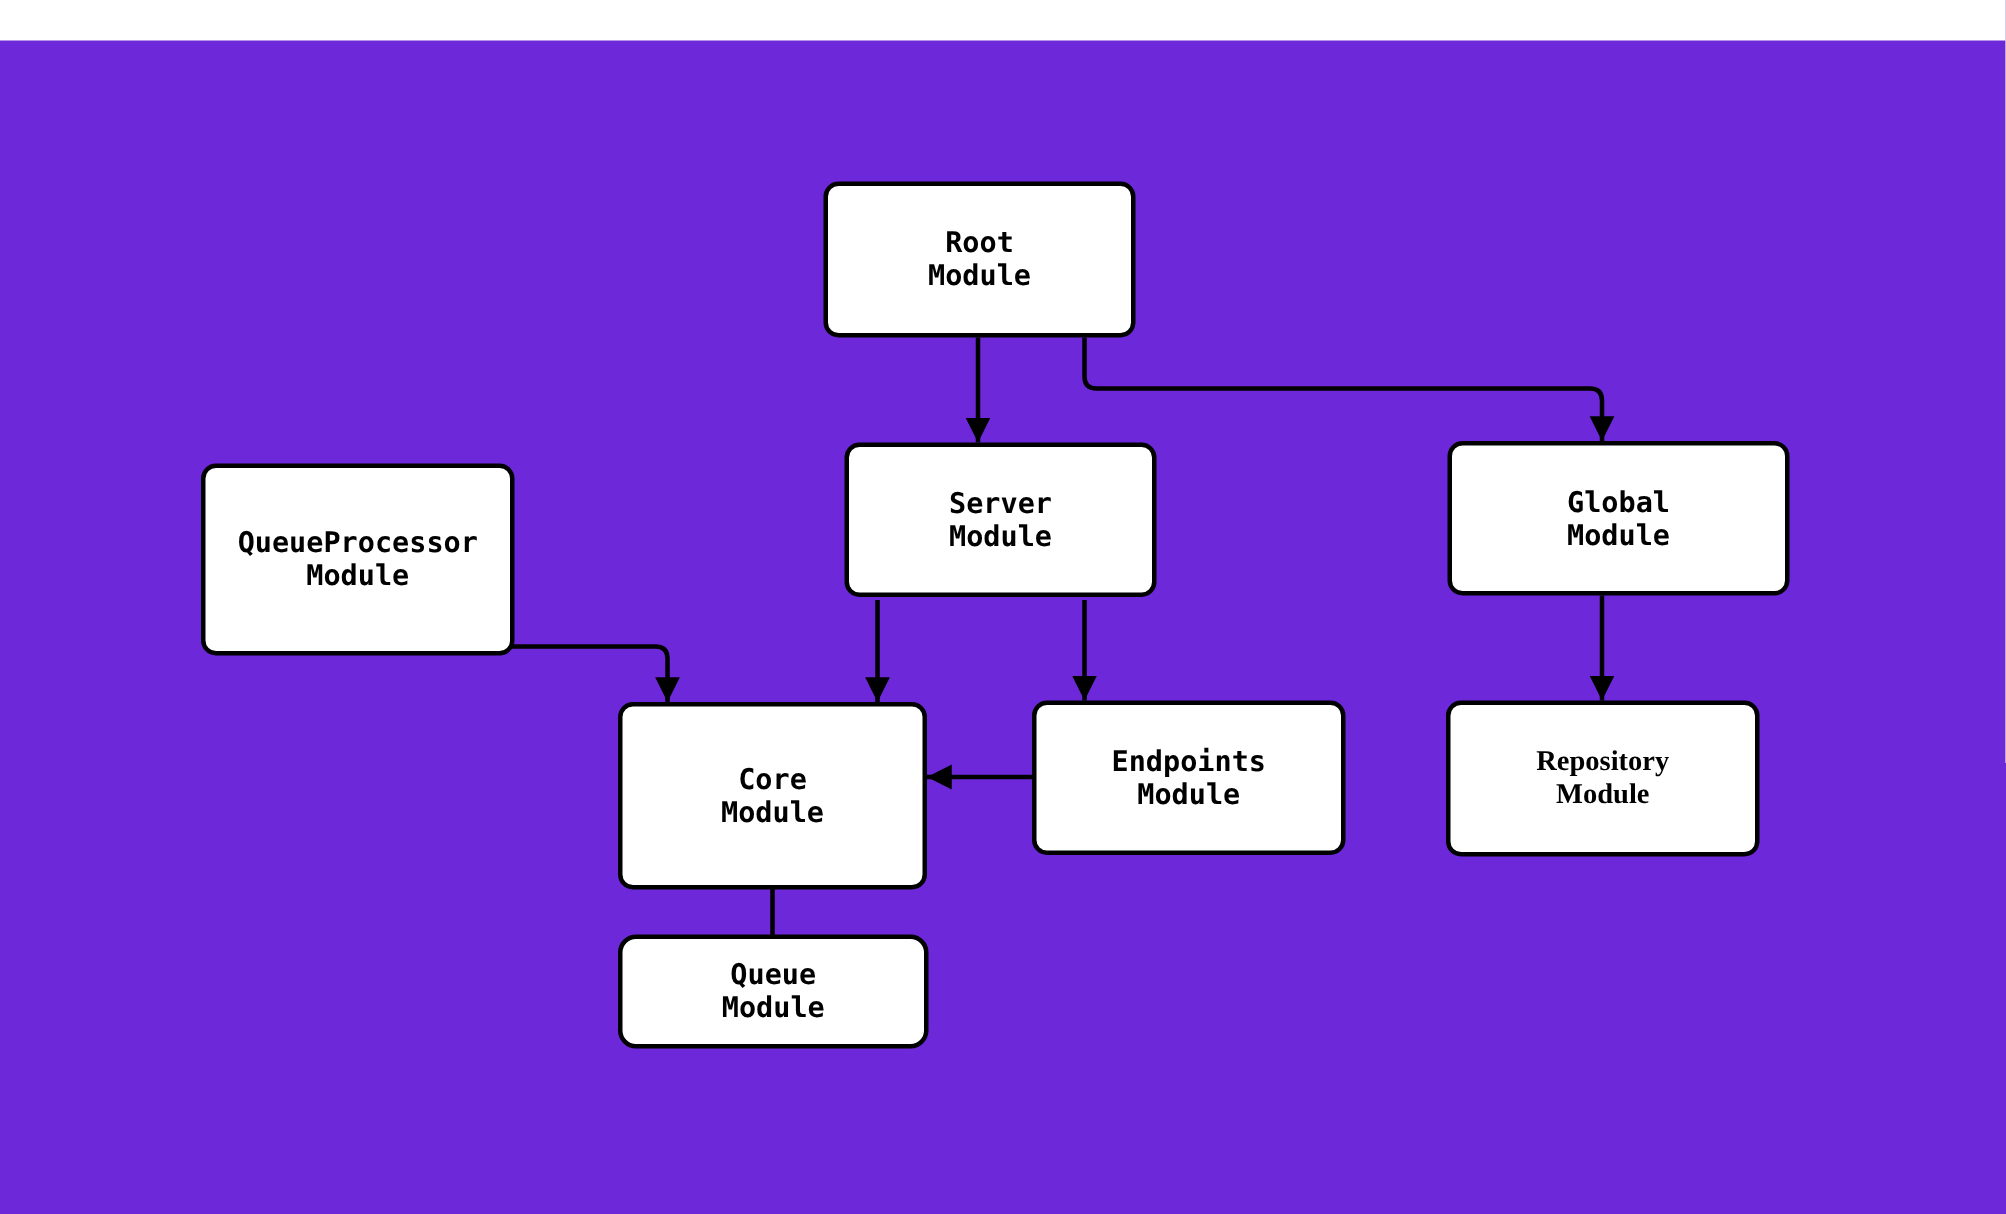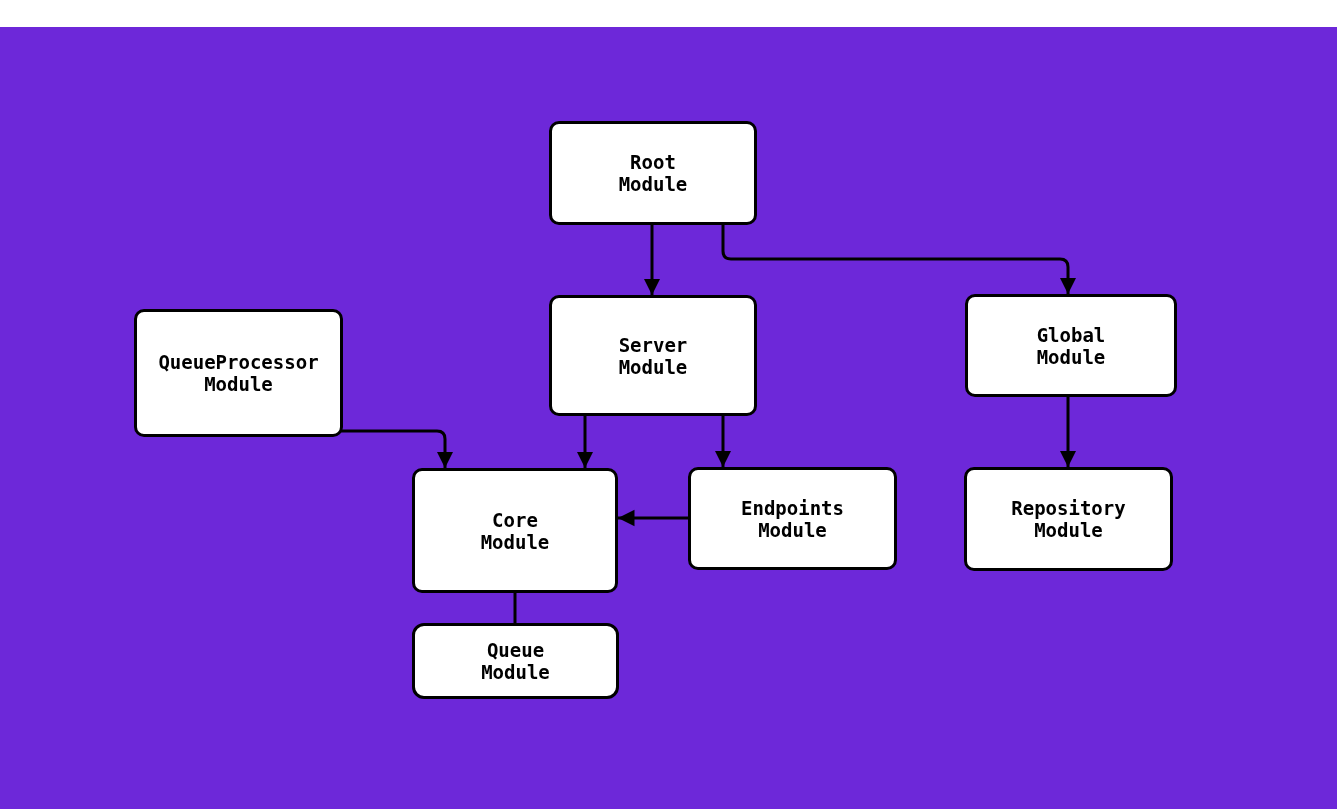--- a/index.html
+++ b/index.html
@@ -67,37 +67,37 @@
   </svg>
 
   <div class="node" style="left: 549px; top: 94px; width: 208px; height: 104px;">
     <span class="node-label">Root
 Module</span>
   </div>
   <div class="node" style="left: 134px; top: 282px; width: 209px; height: 128px;">
     <span class="node-label">QueueProcessor
 Module</span>
   </div>
-  <div class="node" style="left: 549px; top: 268px; width: 208px; height: 121px;">
+  <div class="node" style="left: 563px; top: 268px; width: 208px; height: 103px;">
     <span class="node-label">Server
 Module</span>
   </div>
-  <div class="node" style="left: 965px; top: 267px; width: 212px; height: 103px;">
+  <div class="node" style="left: 965px; top: 267px; width: 228px; height: 103px;">
     <span class="node-label">Global
 Module</span>
   </div>
   <div class="node" style="left: 412px; top: 441px; width: 206px; height: 125px;">
     <span class="node-label">Core
 Module</span>
   </div>
   <div class="node" style="left: 688px; top: 440px; width: 209px; height: 103px; border-radius: 10px;">
     <span class="node-label">Endpoints
 Module</span>
   </div>
-  <div class="node" style="left: 964px; top: 440px; width: 209px; height: 104px;">
+  <div class="node" style="left: 964px; top: 440px; width: 209px; height: 104px; font-family: Liberation Serif, serif;">
     <span class="node-label">Repository
 Module</span>
   </div>
   <div class="node" style="left: 412px; top: 596px; width: 207px; height: 76px; border-radius: 12px;">
     <span class="node-label">Queue
 Module</span>
   </div>
 
 </div>
 

